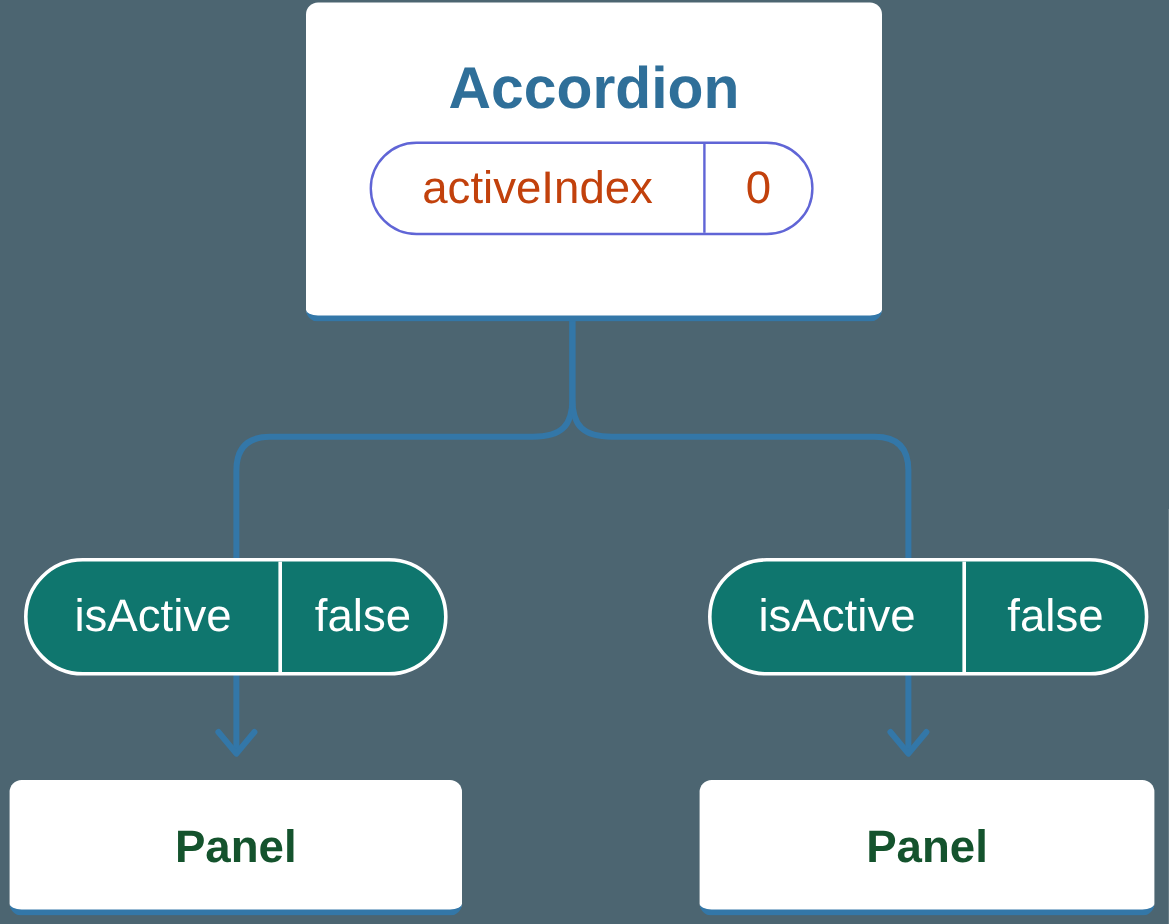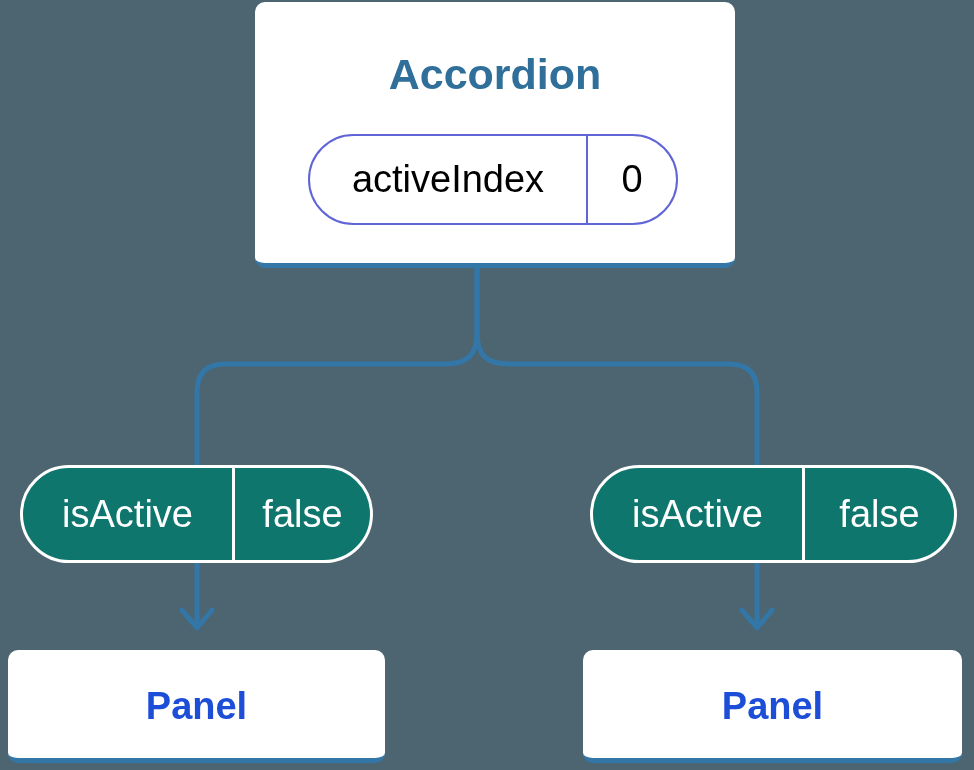--- a/index.html
+++ b/index.html
@@ -21,46 +21,46 @@
     background: #ffffff;
     border-radius: 10px;
     border-bottom: 5px solid #3377a8;
     box-sizing: border-box;
   }
   .root-card { left: 255px; top: 2px; width: 480px; height: 266px; }
   .card-title {
     position: absolute;
     left: 0; right: 0; top: 50px;
     text-align: center;
-    font-size: 43px;
+    font-size: 49px;
     line-height: 44px;
     font-weight: 600;
     color: #2f6f99;
   }
   .pill {
     position: absolute;
     display: flex;
     align-items: stretch;
     box-sizing: border-box;
     font-size: 38px;
     font-weight: 500;
   }
   .pill .seg {
     display: flex;
     align-items: center;
     justify-content: center;
     white-space: nowrap;
   }
   .state-pill {
-    left: 53px; top: 132px;
-    width: 370px; height: 91px;
+    left: 53px; top: 116px;
+    width: 370px; height: 78px;
     background: #ffffff;
     border: 2.5px solid #6065d6;
     border-radius: 50px;
-    color: #000000;
+    color: #c2410c;
   }
   .state-pill .seg-name { flex: 0 0 276px; border-right: 2.5px solid #6065d6; }
   .state-pill .seg-value { flex: 1 1 auto; }
   .prop-pill {
     top: 465px; height: 98px;
     background: #0f766e;
     border: 3px solid #ffffff;
     border-radius: 49px;
     color: #ffffff;
   }
@@ -69,21 +69,21 @@
   .prop-left  { left: 20px;  width: 353px; }
   .prop-right { left: 590px; width: 367px; }
   .panel-card {
     top: 650px; height: 113px;
     display: flex;
     align-items: center;
     justify-content: center;
     padding-top: 4px;
     font-size: 38px;
     font-weight: 600;
-    color: #1d4ed8;
+    color: #14532d;
   }
   .panel-left  { left: 8px;   width: 377px; }
   .panel-right { left: 583px; width: 379px; }
 </style>
 </head>
 <body>
 
 <div class="stage">
 
   <svg class="connectors" viewBox="0 0 974 770" fill="none" stroke="#3377a8" stroke-width="5" stroke-linecap="round" stroke-linejoin="round">

